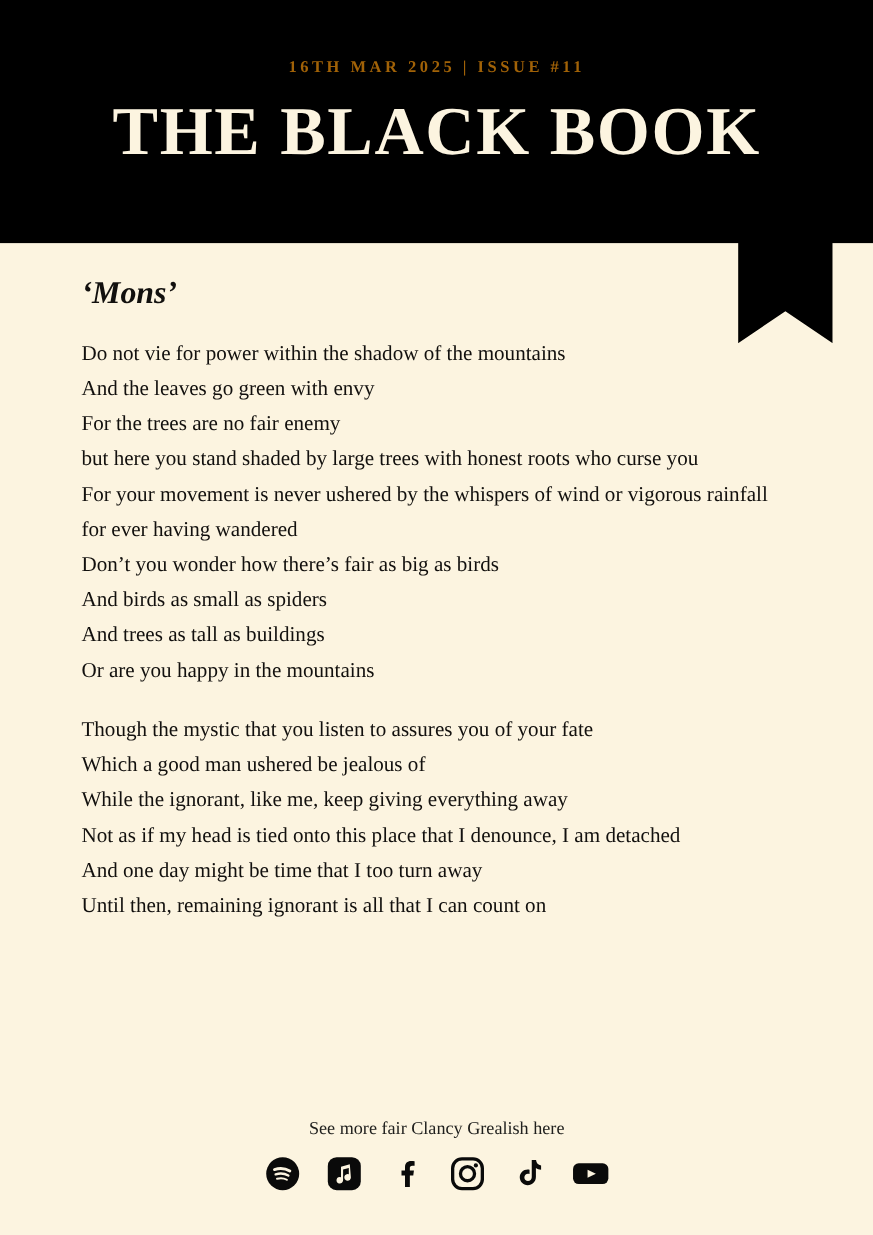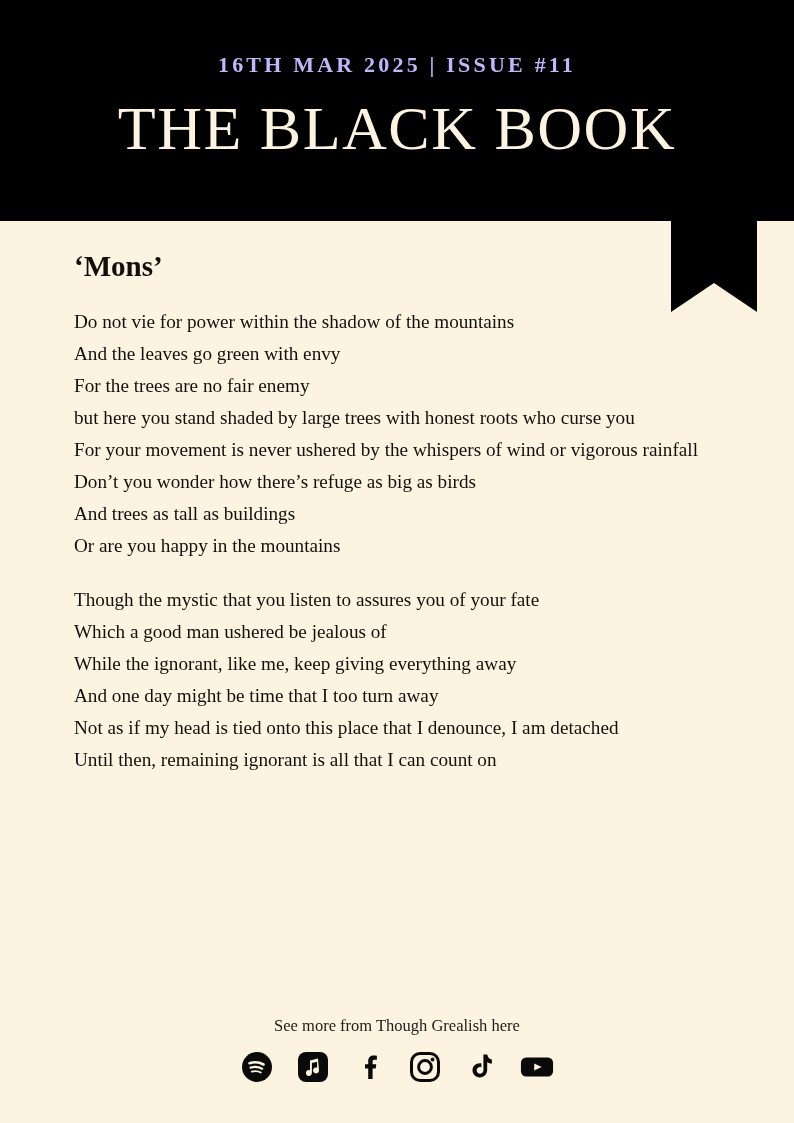--- a/index.html
+++ b/index.html
@@ -26,33 +26,33 @@
   .masthead {
     background: #000000;
     height: 221px;
     width: 100%;
     box-sizing: border-box;
     padding-top: 52px;
     text-align: center;
     position: relative;
   }
   .issue-line {
-    color: #c4b5fd;
+    color: #a16207;
     font-family: "Liberation Serif", serif;
     font-weight: bold;
-    font-size: 22px;
+    font-size: 15px;
     letter-spacing: 3.2px;
     text-transform: uppercase;
     margin: 0;
     line-height: 1.2;
   }
   .paper-title {
     color: #fcf4e0;
     font-family: "Liberation Serif", serif;
-    font-weight: normal;
+    font-weight: bold;
     font-size: 62px;
     letter-spacing: 1.5px;
     margin: 18px 0 0 0;
     line-height: 1.05;
   }
 
   
   .bookmark {
     position: absolute;
     top: 221px;
@@ -63,20 +63,21 @@
   .bookmark svg { display: block; }
 
   
   .content {
     position: relative;
     padding: 28px 74px 0 74px;
     box-sizing: border-box;
   }
   .poem-title {
     font-family: "Liberation Serif", serif;
+    font-style: italic;
     font-weight: bold;
     font-size: 29px;
     margin: 0 0 22px 0;
     line-height: 1.2;
   }
   .stanza {
     margin: 0 0 22px 0;
   }
   .line {
     font-family: "Liberation Serif", serif;
@@ -143,38 +144,40 @@
 
   <div class="content">
     <h2 class="poem-title">‘Mons’</h2>
 
     <div class="stanza">
       <p class="line">Do not vie for power within the shadow of the mountains</p>
       <p class="line">And the leaves go green with envy</p>
       <p class="line">For the trees are no fair enemy</p>
       <p class="line">but here you stand shaded by large trees with honest roots who curse you</p>
       <p class="line">For your movement is never ushered by the whispers of wind or vigorous rainfall</p>
-      <p class="line">Don’t you wonder how there’s refuge as big as birds</p>
+      <p class="line">for ever having wandered</p>
+      <p class="line">Don’t you wonder how there’s fair as big as birds</p>
+      <p class="line">And birds as small as spiders</p>
       <p class="line">And trees as tall as buildings</p>
       <p class="line">Or are you happy in the mountains</p>
     </div>
 
     <div class="stanza">
       <p class="line">Though the mystic that you listen to assures you of your fate</p>
       <p class="line">Which a good man ushered be jealous of</p>
       <p class="line">While the ignorant, like me, keep giving everything away</p>
+      <p class="line">Not as if my head is tied onto this place that I denounce, I am detached</p>
       <p class="line">And one day might be time that I too turn away</p>
-      <p class="line">Not as if my head is tied onto this place that I denounce, I am detached</p>
       <p class="line">Until then, remaining ignorant is all that I can count on</p>
     </div>
   </div>
 
   <div class="footer">
     <p class="footer-text">
-      <span>See more from Though Grealish </span><a class="footer-link">here</a>
+      <span>See more fair Clancy Grealish </span><a class="footer-link">here</a>
     </p>
 
     <div class="social-row">
 
       <span class="social-icon">
         <svg width="32" height="32" viewBox="0 0 32 32">
           <circle cx="16" cy="16" r="15" fill="#0a0a0a"></circle>
           <path d="M8.5 12.2c4.6-1.4 10-1 14 1.3" stroke="#fcf4e0" stroke-width="2.6" fill="none" stroke-linecap="round"></path>
           <path d="M9.6 16.6c3.8-1.1 8.2-0.8 11.5 1.1" stroke="#fcf4e0" stroke-width="2.2" fill="none" stroke-linecap="round"></path>
           <path d="M10.8 20.6c3-0.9 6.4-0.6 9 0.9" stroke="#fcf4e0" stroke-width="1.8" fill="none" stroke-linecap="round"></path>

